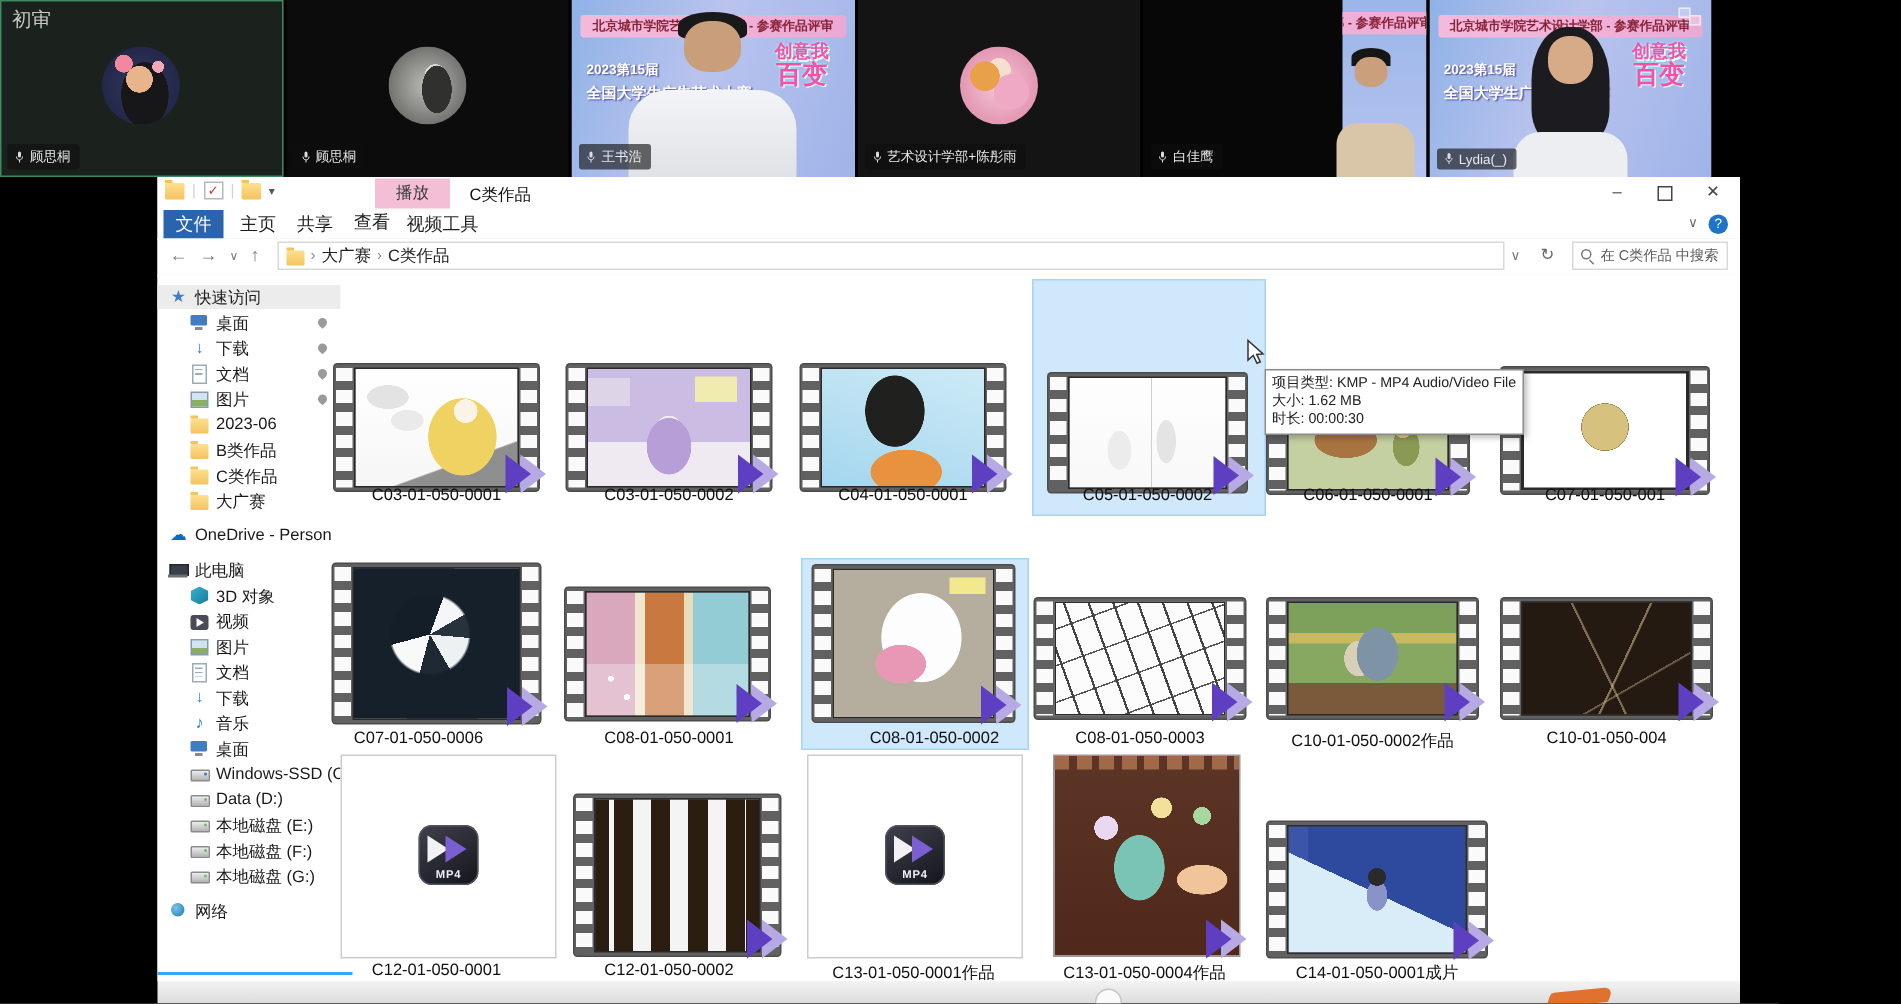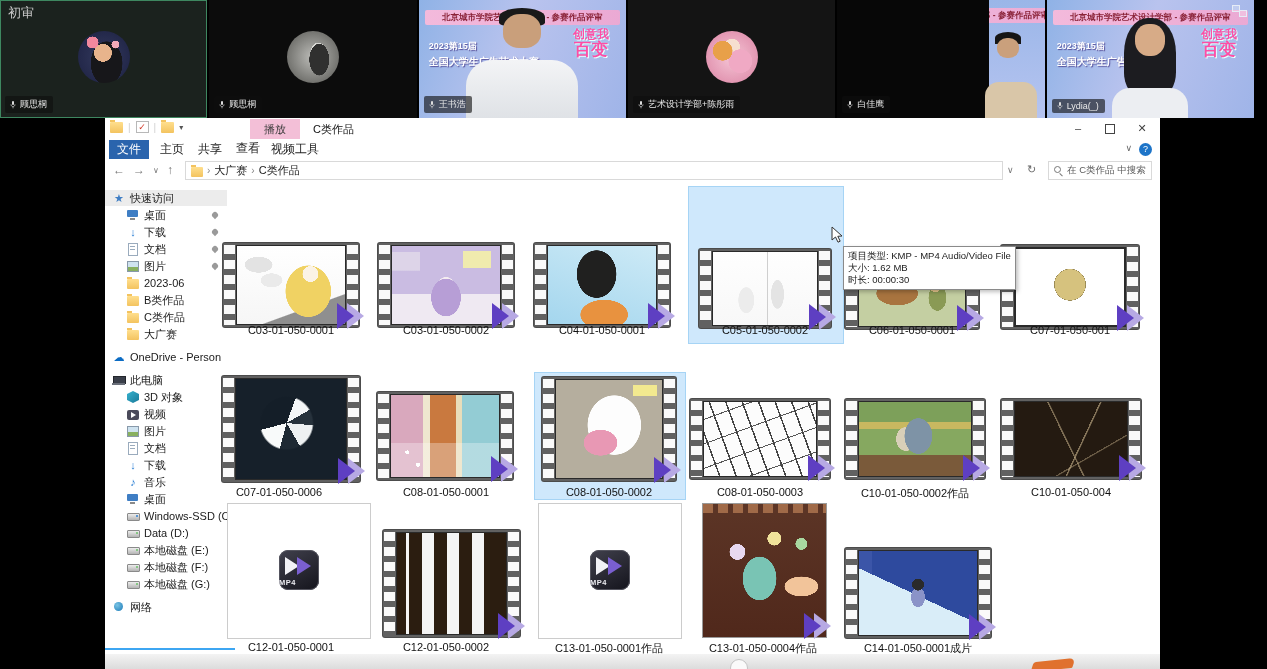--- a/index.html
+++ b/index.html
@@ -1,20 +1,20 @@
 <!DOCTYPE html>
 <html><head>
 <meta charset="utf-8">
 <style>
   html,body{margin:0;padding:0;background:#000;width:1267px;height:669px;overflow:hidden;
     font-family:"Liberation Sans",sans-serif;}
   #stage{position:relative;width:1267px;height:669px;background:#000;}
 
   
-  #videostrip{position:absolute;left:0;top:0;width:1254px;height:118px;display:flex;gap:2px;background:#000;}
+  #videostrip{position:absolute;left:0;top:0;width:1141px;height:118px;display:flex;gap:2px;background:#000;}
   .tile{position:relative;flex:1;height:118px;background:#101010;overflow:hidden;}
   .t1{background:#1b221e;box-shadow:inset 0 0 0 1px #3e8760;}
   .t2{background:#0c0c0c;}
   .t4{background:#141414;}
   .t5{background:#070707;}
   .wm{position:absolute;top:4px;left:8px;font-size:13px;color:#c9c9c9;z-index:6;}
   .avatar{position:absolute;left:50%;top:50%;width:52px;height:52px;margin:-28px 0 0 -26px;border-radius:50%;}
   .av1{background:radial-gradient(circle 6px at 28% 22%,#f2889e 98%,transparent),radial-gradient(circle 4px at 72% 26%,#f2a8b8 98%,transparent),radial-gradient(circle 9px at 48% 42%,#e8b48c 98%,transparent),radial-gradient(ellipse 16px 22px at 55% 62%,#17171a 98%,transparent),radial-gradient(#343a5e,#23284a 70%);}
   .av2{background:radial-gradient(ellipse 10px 16px at 62% 55%,#30302f 98%,transparent),radial-gradient(circle 7px at 60% 36%,#d8d8d4 98%,transparent),radial-gradient(#bdbdb9,#6e6e6a 75%);}
   .av4{background:radial-gradient(circle 10px at 32% 38%,#e8a049 97%,transparent),radial-gradient(circle 12px at 66% 58%,#f0a9c4 97%,transparent),radial-gradient(circle 8px at 50% 30%,#f6dfd0 97%,transparent),radial-gradient(#f5c6d6,#e090ad 80%);}
@@ -116,21 +116,21 @@
   .holes{width:11px;margin:2px 1px;background:repeating-linear-gradient(180deg,#fafafa 0 9px,rgba(0,0,0,0) 9px 15px);}
   .frame{flex:1;margin:2px 0;background:#fff;border:1px solid #2a2a2a;}
   .play{position:absolute;right:-5px;bottom:-3px;width:38px;height:28px;z-index:3;}
   .play .pback{position:absolute;right:0;top:1px;border-top:13px solid transparent;border-bottom:13px solid transparent;border-left:17px solid #b7a9e4;}
   .play .pfront{position:absolute;right:10px;top:1px;border-top:13px solid transparent;border-bottom:13px solid transparent;border-left:17px solid #5e3fc2;}
   .flabel{position:absolute;width:156px;text-align:center;font-size:11px;color:#111;z-index:4;white-space:nowrap;overflow:hidden;}
   .wbox{position:absolute;background:#fff;border:1px solid #ccc;z-index:2;}
   .kmp{position:relative;width:40px;height:40px;margin:46px auto 0;background:linear-gradient(150deg,#41414d,#14141c);border-radius:9px;box-shadow:inset 0 0 0 1px #54545e;}
   .kmp .kw{position:absolute;left:6px;top:7px;border-top:9px solid transparent;border-bottom:9px solid transparent;border-left:14px solid #f2f2f6;}
   .kmp .kv{position:absolute;left:18px;top:7px;border-top:9px solid transparent;border-bottom:9px solid transparent;border-left:14px solid #7a5fd0;}
-  .kmp b{position:absolute;bottom:3px;left:0;right:0;font-size:7.5px;color:#ededf2;letter-spacing:.5px;font-weight:bold;}
+  .kmp b{position:absolute;bottom:3px;left:0;right:0;text-align:center;font-size:7.5px;color:#ededf2;letter-spacing:.5px;font-weight:bold;}
   .portrait{position:absolute;border:1px solid #999;z-index:2;}
 
   
   .th1{background:radial-gradient(ellipse 14px 8px at 20% 24%,#e3e3e3 98%,transparent),radial-gradient(ellipse 11px 7px at 32% 44%,#eaeaea 98%,transparent),radial-gradient(circle 8px at 68% 36%,#fbf3e6 98%,transparent),radial-gradient(ellipse 23px 26px at 66% 58%,#f0d263 98%,transparent),linear-gradient(160deg,transparent 0 74%,#8f8f8f 75%),linear-gradient(#ffffff,#f6f6f6);}
   .th2{background:radial-gradient(ellipse 15px 19px at 50% 66%,#b79ed6 98%,transparent),radial-gradient(circle 8px at 50% 50%,#f4ecf0 98%,transparent),linear-gradient(90deg,transparent 0 66%,#f0ebae 66% 92%,transparent 92%) 0 8%/100% 22% no-repeat,linear-gradient(90deg,#ddd4e8 0 26%,transparent 26%) 0 10%/100% 24% no-repeat,linear-gradient(#cabce2 0 62%,#efe9f2 62%);}
   .th3{background:radial-gradient(ellipse 20px 24px at 45% 36%,#20201f 98%,transparent),radial-gradient(circle 8px at 50% 44%,#f6cfa8 98%,transparent),radial-gradient(ellipse 24px 15px at 52% 88%,#e8923f 98%,transparent),linear-gradient(200deg,#cdeaf6,#a4d6ee);}
   .th4{background:linear-gradient(90deg,transparent 0 52%,#cfcfcf 52% 52.8%,transparent 52.8%),radial-gradient(ellipse 11px 18px at 32% 66%,#ececec 70%,transparent 74%),radial-gradient(ellipse 9px 20px at 62% 58%,#e4e4e4 70%,transparent 74%),linear-gradient(#fefefe,#f8f8f8);}
   .th5{background:radial-gradient(ellipse 21px 12px at 36% 56%,#a8743f 98%,transparent),radial-gradient(circle 6px at 72% 46%,#e8c88f 98%,transparent),radial-gradient(ellipse 9px 13px at 74% 62%,#8a9a55 98%,transparent),linear-gradient(#d8c9a8 0 42%,#c4cfa2 42%);}
   .th6{background:radial-gradient(circle 16px at 50% 47%,#d6c27e 96%,#9a8a55 97% 99%,transparent),#fff;border:2px solid #2a2a2a;}
   .th7{background:radial-gradient(circle 44px at 46% 44%,transparent 0 58%,#16202a 62%),conic-gradient(from 20deg at 46% 44%,#f4f6f7 0 40deg,#27323c 40deg 75deg,#eef1f2 75deg 130deg,#1e2933 130deg 175deg,#f8fafa 175deg 235deg,#141e28 235deg 360deg);}
@@ -538,21 +538,21 @@
         <div class="frame th12"></div>
         <div class="holes"></div>
       <div class="play">
           <i class="pback"></i>
           <i class="pfront"></i>
         </div>
     </div>
 
     <div class="flabel" style="left:96px;top:368px">C07-01-050-0006</div>
     <div class="flabel" style="left:263px;top:368px">C08-01-050-0001</div>
-    <div class="flabel" style="left:426px;top:368px">C08-01-050-0002</div>
+    <div class="flabel" style="left:440px;top:368px">C08-01-050-0002</div>
     <div class="flabel" style="left:577px;top:368px">C08-01-050-0003</div>
     <div class="flabel" style="left:732px;top:368px">C10-01-050-0002作品</div>
     <div class="flabel" style="left:888px;top:368px">C10-01-050-004</div>
 
     <div class="wbox" style="left:122px;top:385px;width:142px;height:134px">
       <div class="kmp">
           <i class="kw"></i>
           <i class="kv"></i>
           <b>MP4</b>
         </div>

